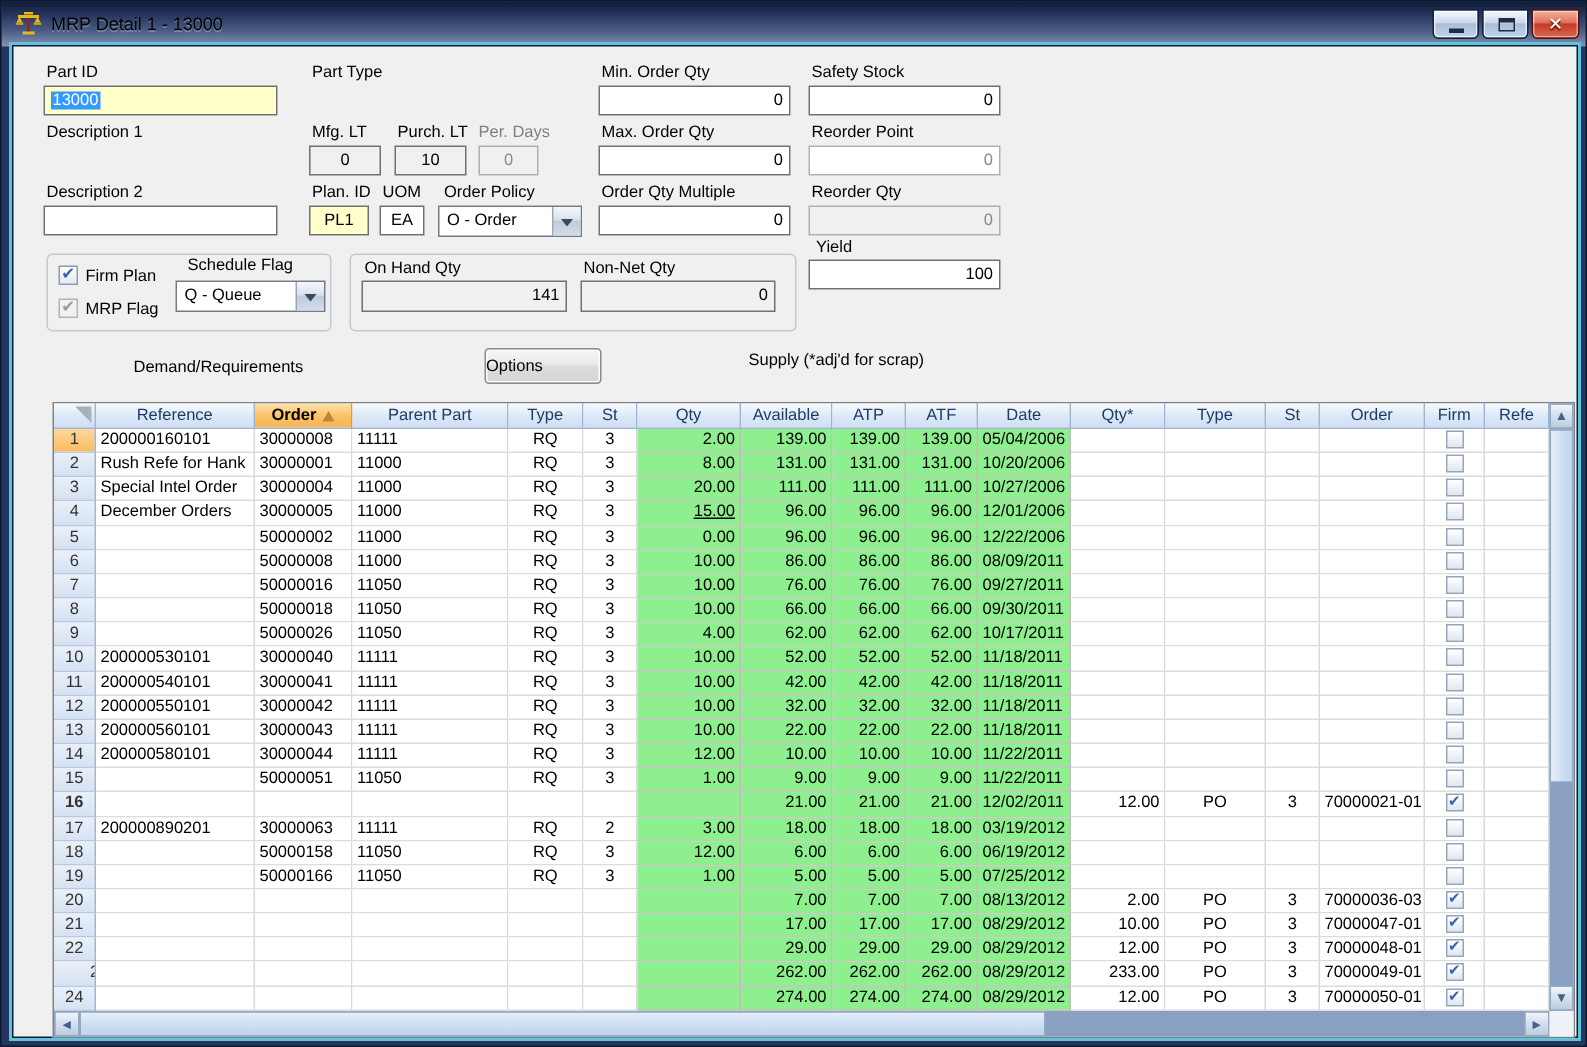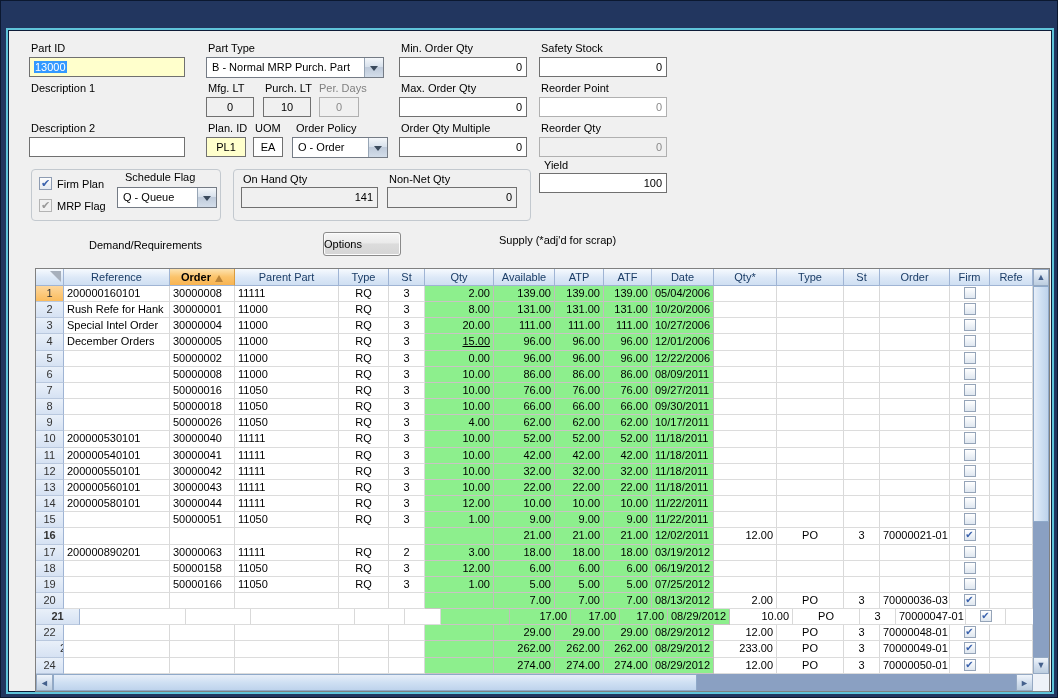--- a/index.html
+++ b/index.html
@@ -83,32 +83,48 @@
   #hs-left { left:0; top:0; width:17px; height:17px; line-height:16px; }
   #hs-right { left:980px; top:0; width:17px; height:17px; line-height:16px; }
   #hs-thumb { position:absolute; left:17px; top:0; width:644px; height:17px; border:1px solid #8fa9c9;
               background:linear-gradient(180deg,#e7eef8,#cfe0f3 50%,#bed3ec); }
   #sb-corner { position:absolute; right:0; top:405px; width:16px; height:17px; background:#eef2f8; }
 </style>
 </head>
 <body>
 
 <div id="window">
+  <div id="titlebar">
+    <svg id="title-icon" viewBox="0 0 18 18">
+      <rect x="8" y="2" width="2" height="13" fill="#a32014"></rect>
+      <rect x="2" y="3" width="14" height="2" fill="#e6b81e"></rect>
+      <rect x="5" y="14" width="8" height="2" fill="#e6b81e"></rect>
+      <path d="M1 8 L3 4 L5 8 Z" fill="#e6b81e"></path>
+      <path d="M13 8 L15 4 L17 8 Z" fill="#e6b81e"></path>
+      <rect x="0.5" y="8" width="5" height="1.6" fill="#caa312"></rect>
+      <rect x="12.5" y="8" width="5" height="1.6" fill="#caa312"></rect>
+      <rect x="6" y="1" width="6" height="1.6" fill="#e6b81e"></rect>
+    </svg>
+    <span id="title-text">MRP Detail 1 - 13000</span>
+    <div class="win-btn" id="btn-min">
+        <span class="glyph"></span>
+      </div>
+    <div class="win-btn" id="btn-max">
+        <span class="glyph"></span>
+      </div>
+    <div class="win-btn" id="btn-close">
+        <span class="glyph">✕</span>
+      </div>
+  </div>
 
   <div id="client">
 
     <div class="lbl" style="left:22px;top:11px">Part ID</div>
     <div class="fld yellow" style="left:20px;top:26px;width:156px"><span class="selhl">13000</span></div>
     <div class="lbl" style="left:199px;top:11px">Part Type</div>
-    <div class="combo" style="left:197px;top:26px;width:178px">
-      <span class="combo-text">B - Normal MRP Purch. Part</span>
-      <span class="combo-btn">
-          <span class="combo-arr"></span>
-        </span>
-    </div>
     <div class="lbl" style="left:392px;top:11px">Min. Order Qty</div>
     <div class="fld num" style="left:390px;top:26px;width:128px">0</div>
     <div class="lbl" style="left:532px;top:11px">Safety Stock</div>
     <div class="fld num" style="left:530px;top:26px;width:128px">0</div>
 
     <div class="lbl" style="left:22px;top:51px">Description 1</div>
     <div class="lbl" style="left:199px;top:51px">Mfg. LT</div>
     <div class="fld gray ctr" style="left:197px;top:66px;width:48px">0</div>
     <div class="lbl" style="left:256px;top:51px">Purch. LT</div>
     <div class="fld gray ctr" style="left:254px;top:66px;width:48px">10</div>
@@ -599,21 +615,21 @@
             <div class="gcell ar" style="width: 63px;">2.00</div>
             <div class="gcell ac" style="width: 67px;">PO</div>
             <div class="gcell ac" style="width: 36px;">3</div>
             <div class="gcell al" style="width: 70px;">70000036-03</div>
             <div class="gcell ac" style="width: 40px;">
               <div class="gcb checked"></div>
             </div>
             <div class="gcell al" style="width: 43px;"></div>
           </div>
           <div class="grow">
-            <div class="gcell ac rnum" style="width: 44px; font-weight: bold;">21</div>
+            <div class="gcell ac rnum" style="width: 28px;">21</div>
             <div class="gcell al" style="width: 106px;"></div>
             <div class="gcell al" style="width: 65px;"></div>
             <div class="gcell al" style="width: 104px;"></div>
             <div class="gcell ac" style="width: 50px;"></div>
             <div class="gcell ac" style="width: 36px;"></div>
             <div class="gcell ar green" style="width: 69px;"></div>
             <div class="gcell ar green" style="width: 61px;">17.00</div>
             <div class="gcell ar green" style="width: 49px;">17.00</div>
             <div class="gcell ar green" style="width: 48px;">17.00</div>
             <div class="gcell al green" style="width: 62px;">08/29/2012</div>

